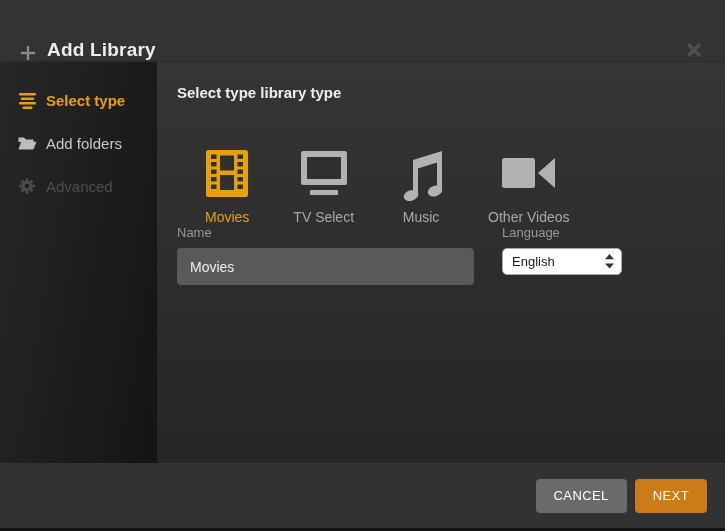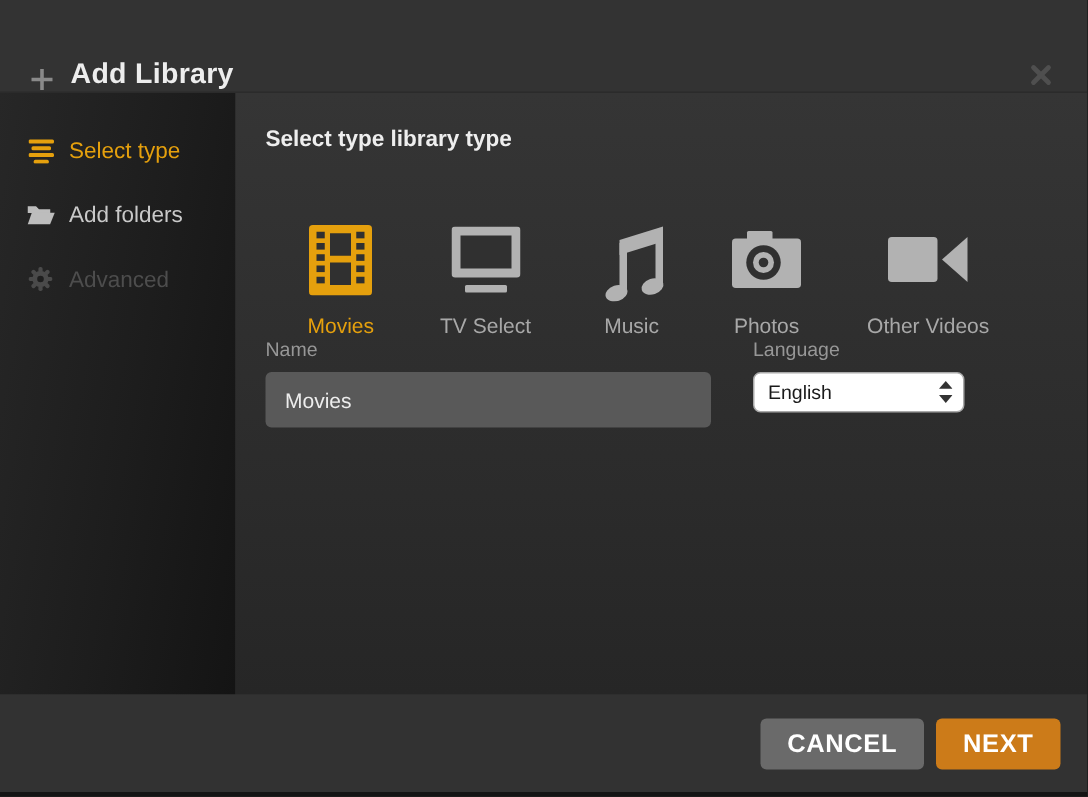--- a/index.html
+++ b/index.html
@@ -10,44 +10,44 @@
   .header{height:62px;flex:0 0 62px;background:#333333;display:flex;align-items:flex-end;padding:0 20px;box-sizing:border-box;border-bottom:1px solid #2b2b2b;}
   .header .plus{margin-right:11px;display:flex;align-items:center;}
   .header .title{font-size:19px;font-weight:bold;color:#ededed;letter-spacing:.2px;}
   .header .close{margin-left:auto;cursor:pointer;display:flex;align-items:center;padding:4px;}
 
   
   .content{flex:1 1 auto;display:flex;min-height:0;}
   .sidebar{width:157px;flex:0 0 157px;background:linear-gradient(100deg,#272727 0%,#1d1d1d 55%,#141414 100%);padding-top:25px;box-sizing:border-box;}
   .side-item{display:flex;align-items:center;height:26px;margin-bottom:17px;padding-left:16px;font-size:15px;cursor:pointer;}
   .side-item .sicon{width:22px;margin-right:8px;display:flex;justify-content:center;align-items:center;}
-  .side-item.active{color:#e5a00d;font-weight:normal;text-align:center;}
+  .side-item.active{color:#e5a00d;font-weight:bold;text-align:center;}
   .side-item.normal{color:#c9c9c9;}
   .side-item.disabled{color:#4d4d4d;cursor:default;}
 
   .main{flex:1 1 auto;background:linear-gradient(#353535,#262626);padding:22px 20px 0 20px;box-sizing:border-box;}
   .main-heading{font-size:15px;font-weight:bold;color:#eeeeee;}
 
   .types-row{display:flex;gap:44px;margin:44px 0 0 28px;}
   .type-cell{display:flex;flex-direction:column;align-items:center;cursor:pointer;}
   .type-icon{height:56px;display:flex;align-items:center;justify-content:center;}
   .type-label{margin-top:8px;font-size:14px;color:#a8a8a8;}
   .type-cell.selected .type-label{color:#e5a00d;}
 
   .form-row{display:flex;}
   .field-label{font-size:13px;color:#979797;}
   .name-group{width:297px;}
   .name-input{margin-top:8px;width:100%;height:37px;box-sizing:border-box;background:#595959;border:none;border-radius:4px;color:#ededed;font-size:14px;padding:0 13px;outline:none;}
   .language-group{margin-left:28px;}
-  .select-box{margin-top:8px;width:141px;height:27px;box-sizing:border-box;background:#ffffff;border:1px solid #a9a9a9;border-radius:5px;display:flex;align-items:center;padding:0 7px 0 9px;font-size:13px;color:#1a1a1a;cursor:pointer;box-shadow:inset 0 1px 0 rgba(255,255,255,.6);}
+  .select-box{margin-top:8px;width:120px;height:27px;box-sizing:border-box;background:#ffffff;border:1px solid #a9a9a9;border-radius:5px;display:flex;align-items:center;padding:0 7px 0 9px;font-size:13px;color:#1a1a1a;cursor:pointer;box-shadow:inset 0 1px 0 rgba(255,255,255,.6);}
   .select-box .spin{margin-left:auto;display:flex;}
 
   
   .footer{height:65px;flex:0 0 65px;background:#323232;display:flex;align-items:center;justify-content:flex-end;gap:8px;padding-right:18px;box-sizing:border-box;}
-  .btn{height:34px;border:none;border-radius:4px;color:#fff;font-family:inherit;font-size:17px;font-weight:bold;letter-spacing:.4px;padding:0 18px;cursor:pointer;}
+  .btn{height:34px;border:none;border-radius:4px;color:#fff;font-family:inherit;font-size:13px;font-weight:normal;letter-spacing:.4px;padding:0 18px;cursor:pointer;}
   .btn.cancel{background:#6a6a6a;}
   .btn.next{background:#cc7b19;}
   .bottom-strip{height:3px;flex:0 0 3px;background:#141414;}
 </style>
 </head>
 <body>
 
 <div class="dialog">
 
   <div class="header">
@@ -155,32 +155,20 @@
               <polygon points="15,15 44,6 44,16 15,25"></polygon>
               <rect x="15" y="17" width="5" height="34"></rect>
               <rect x="39" y="8" width="5" height="38"></rect>
               <ellipse cx="13" cy="50.5" rx="7.5" ry="5.2" transform="rotate(-18 13 50.5)"></ellipse>
               <ellipse cx="37" cy="46" rx="7.5" ry="5.2" transform="rotate(-18 37 46)"></ellipse>
             </svg>
           </span>
           <span class="type-label">Music</span>
         </div>
 
-        <div class="type-cell">
-          <span class="type-icon">
-            <svg width="46" height="39" viewBox="0 0 46 39">
-              <rect x="10" y="0" width="17" height="9" rx="1" fill="#b2b2b2"></rect>
-              <rect x="0" y="5" width="46" height="33" rx="2.5" fill="#b2b2b2"></rect>
-              <circle cx="21" cy="21" r="11.5" fill="#303030"></circle>
-              <circle cx="21" cy="21" r="7" fill="#b2b2b2"></circle>
-              <circle cx="21" cy="21" r="3.2" fill="#303030"></circle>
-            </svg>
-          </span>
-          <span class="type-label">Photos</span>
-        </div>
 
         <div class="type-cell">
           <span class="type-icon">
             <svg width="54" height="36" viewBox="0 0 54 36" fill="#b2b2b2">
               <rect x="0" y="3" width="33" height="30" rx="2.5"></rect>
               <polygon points="53,3 53,33 36,18"></polygon>
             </svg>
           </span>
           <span class="type-label">Other Videos</span>
         </div>

